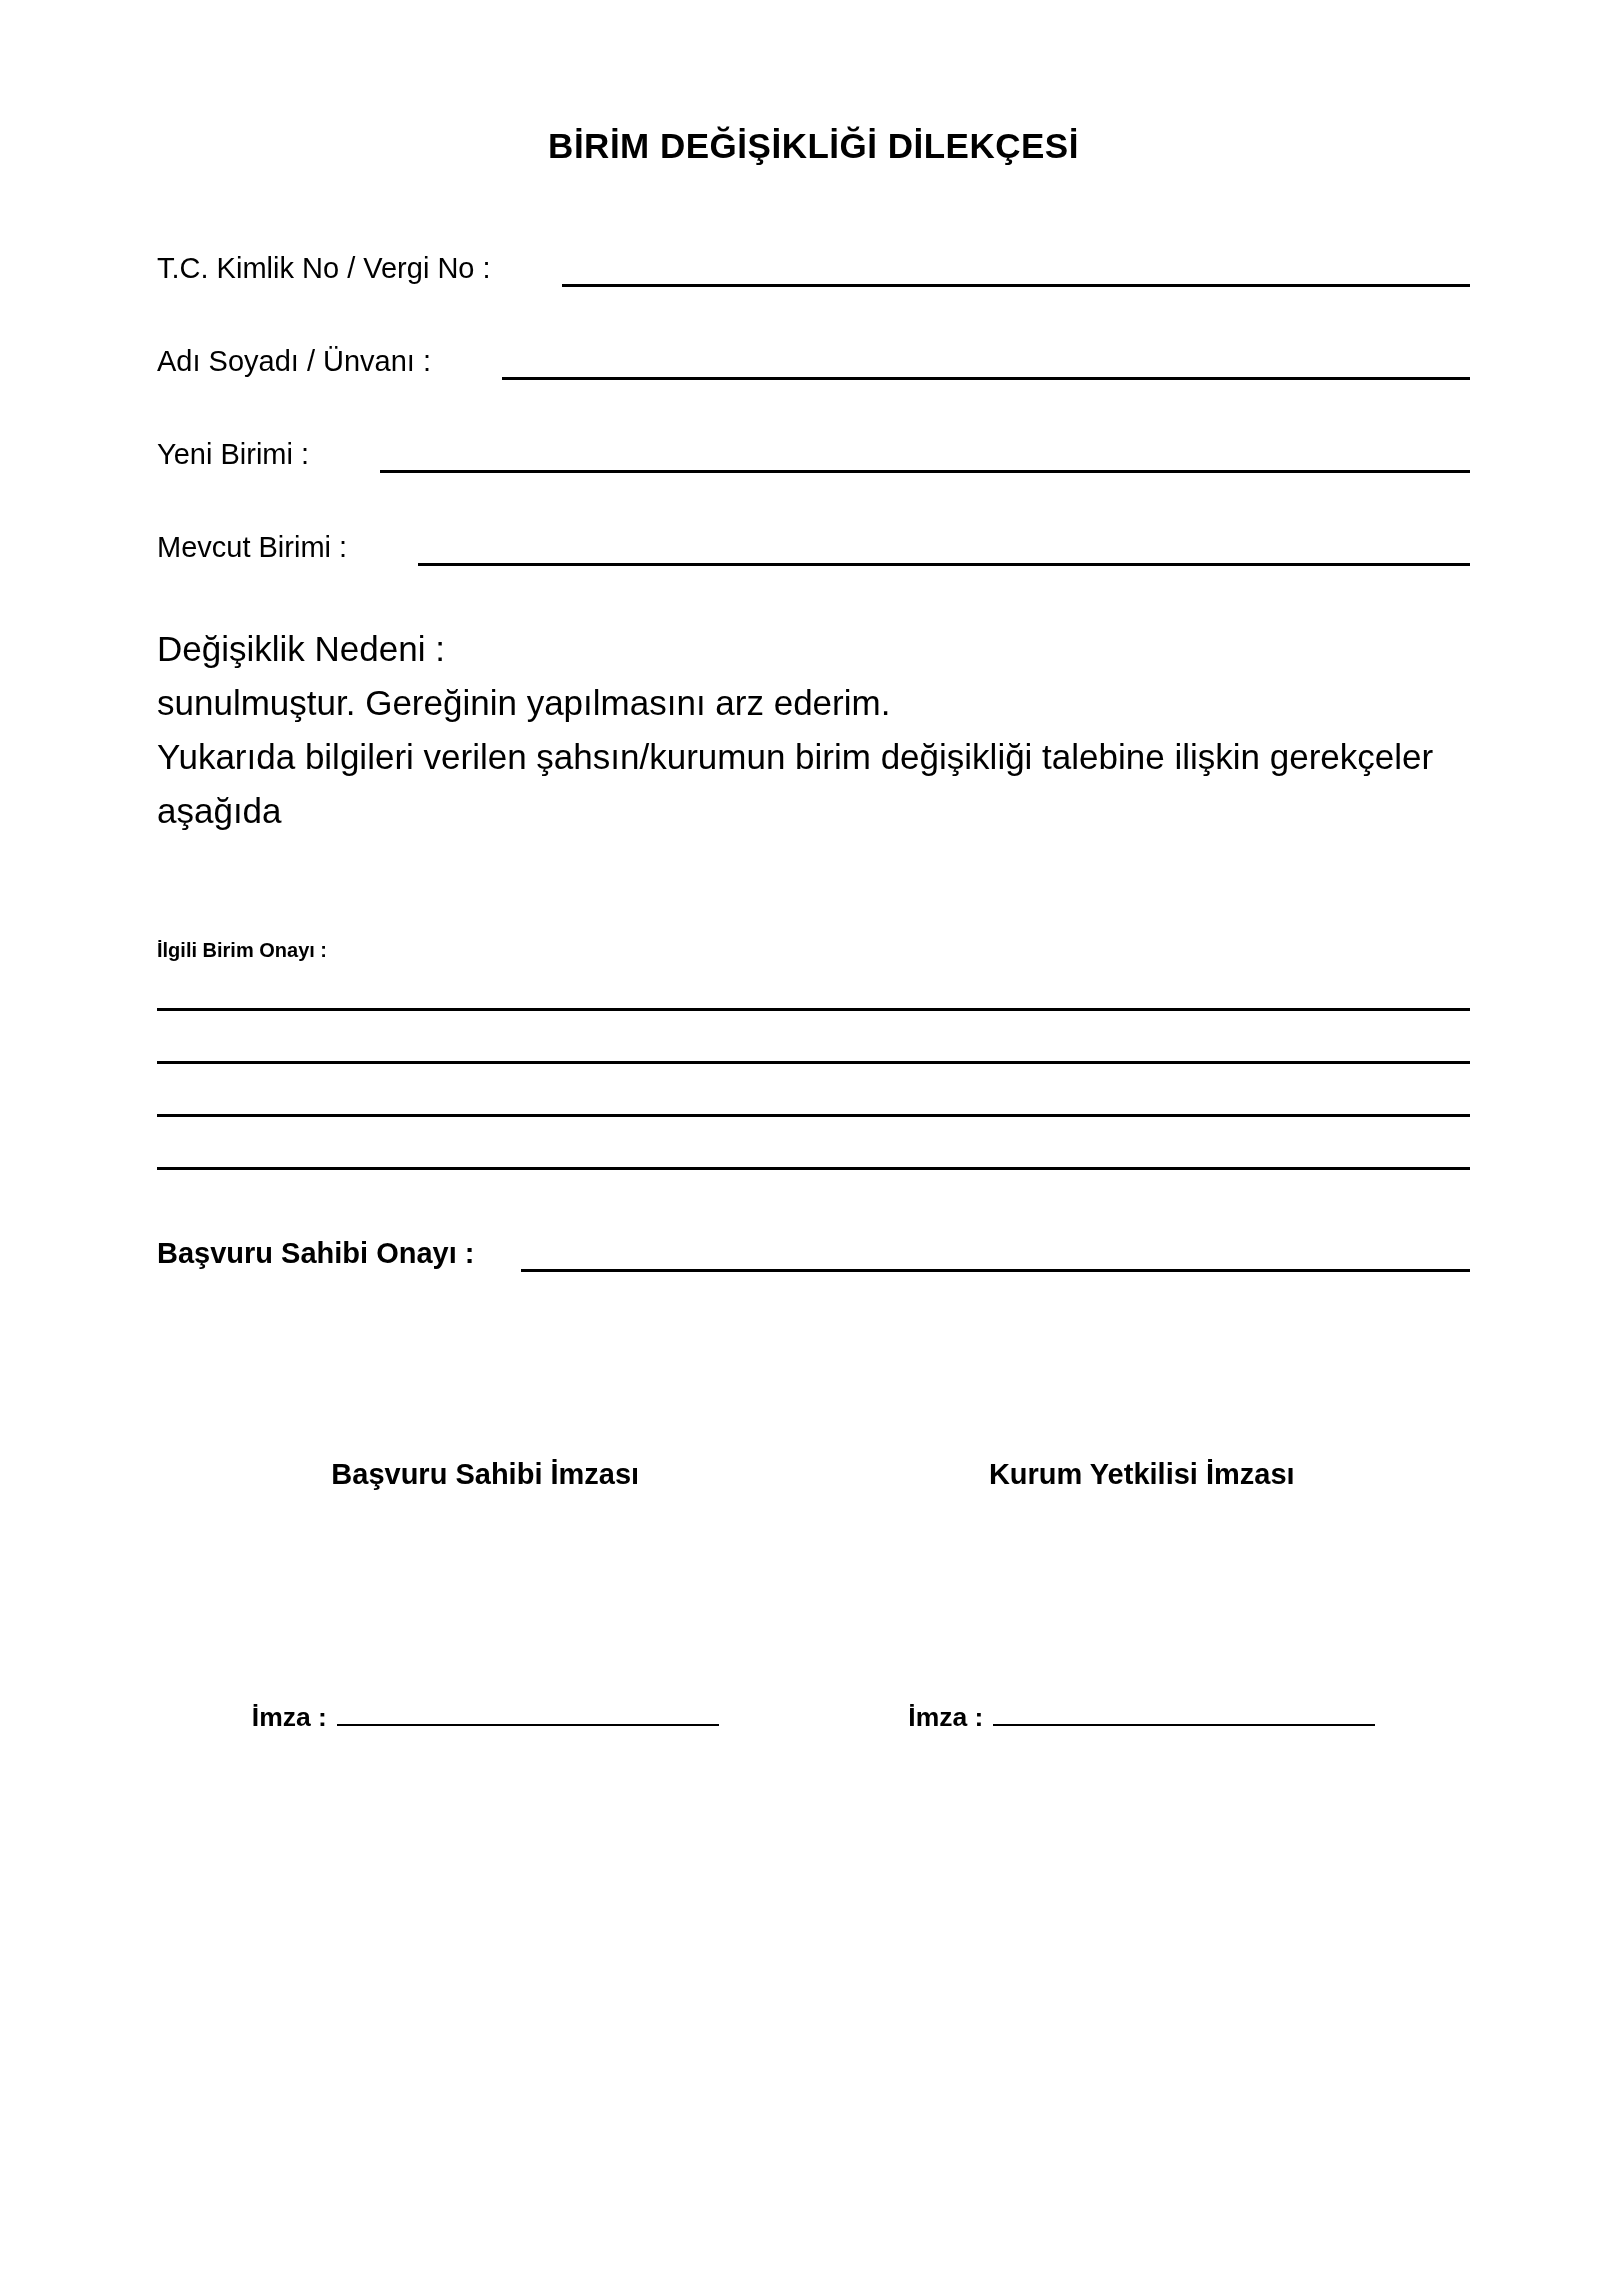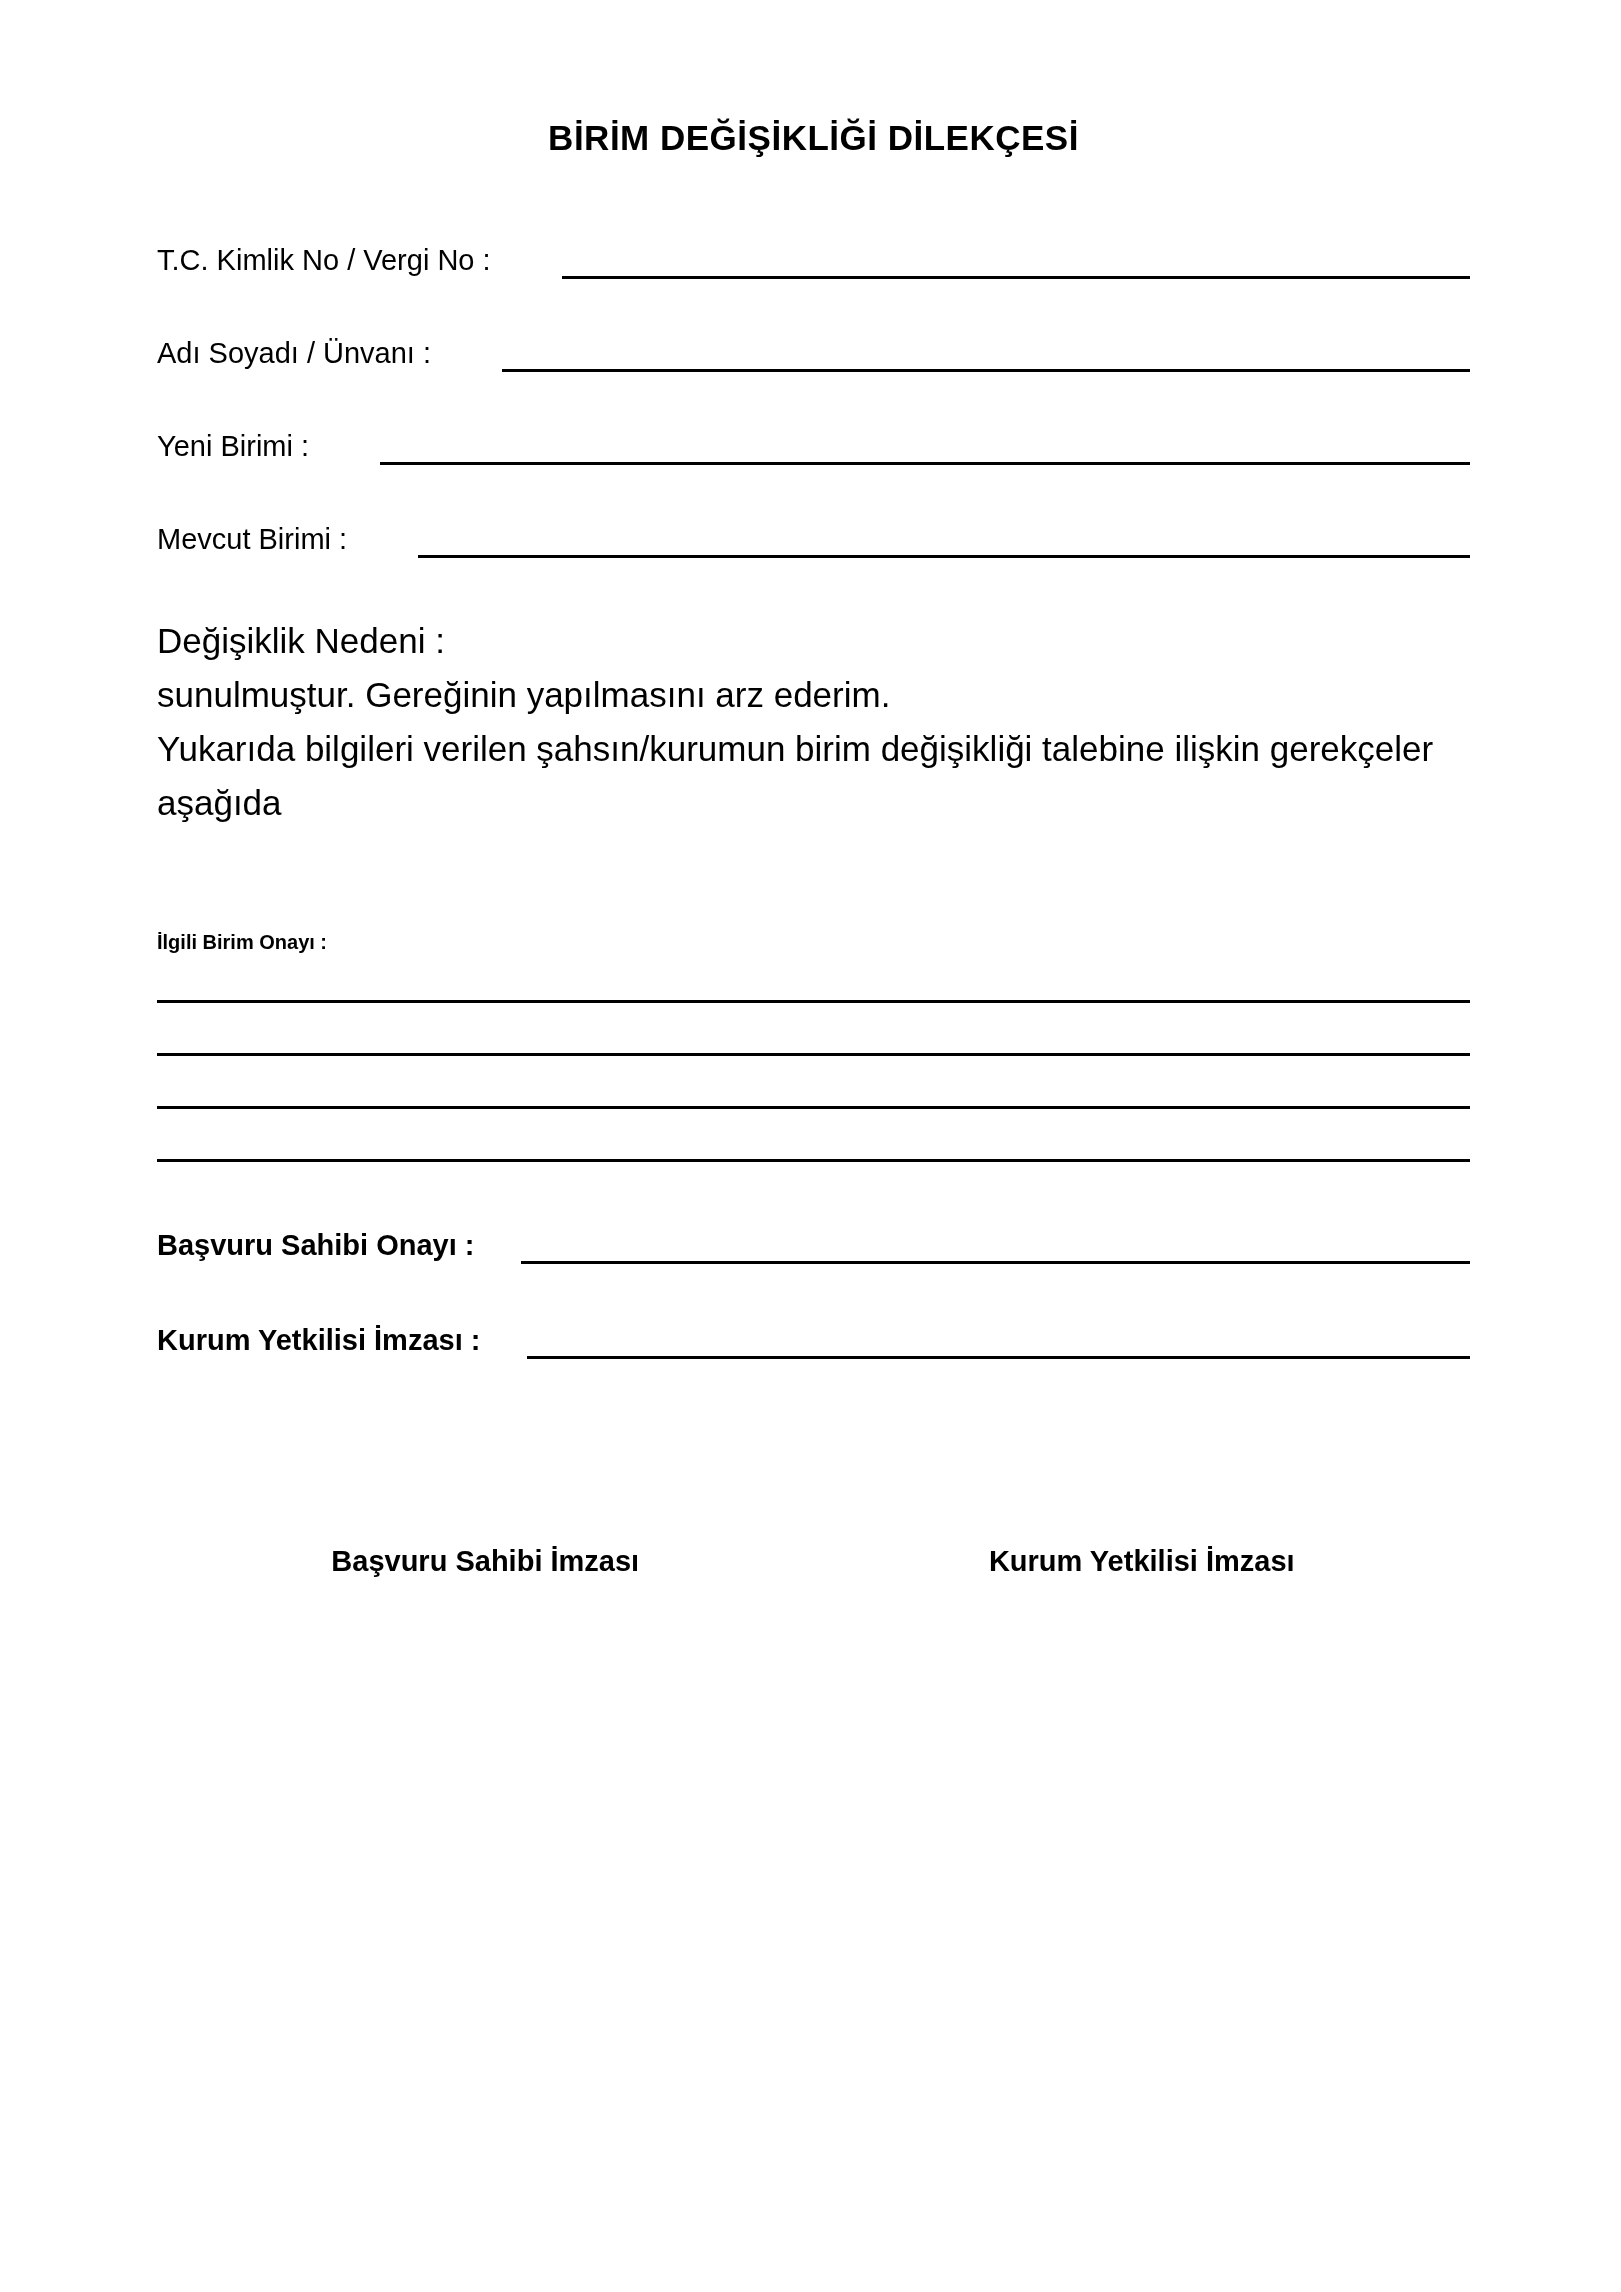--- a/index.html
+++ b/index.html
@@ -1,21 +1,21 @@
 <!DOCTYPE html>
 <html lang="tr"><head>
 <meta charset="utf-8">
 <style>
   * { margin: 0; padding: 0; box-sizing: border-box; }
   html, body { background: #ffffff; }
   .page {
     position: relative;
     width: 1621px;
     height: 1765px;
-    margin: 0 auto;
+    margin: 8px auto;
     background: #ffffff;
     color: #000000;
     font-family: "Liberation Sans", sans-serif;
     overflow: hidden;
   }
   .content {
     padding: 0 151px 0 157px;
   }
   .doc-title {
     padding-top: 116px;
@@ -150,24 +150,20 @@
       <div class="approval-line"></div>
       <div class="approval-line"></div>
       <div class="approval-line"></div>
     </div>
 
     <div class="sig-field-rows">
       <div class="sig-field-row">
         <span class="field-label">Başvuru Sahibi Onayı :</span>
         <span class="field-line"></span>
       </div>
-      <div class="sig-field-row">
-        <span class="field-label">Kurum Yetkilisi İmzası :</span>
-        <span class="field-line"></span>
-      </div>
     </div>
 
     <div class="sig-headers">
       <div class="sig-header-cell">Başvuru Sahibi İmzası</div>
       <div class="sig-header-cell">Kurum Yetkilisi İmzası</div>
     </div>
 
     <div class="imza-row">
       <div class="imza-cell">
         <span class="imza-label">İmza :</span>

